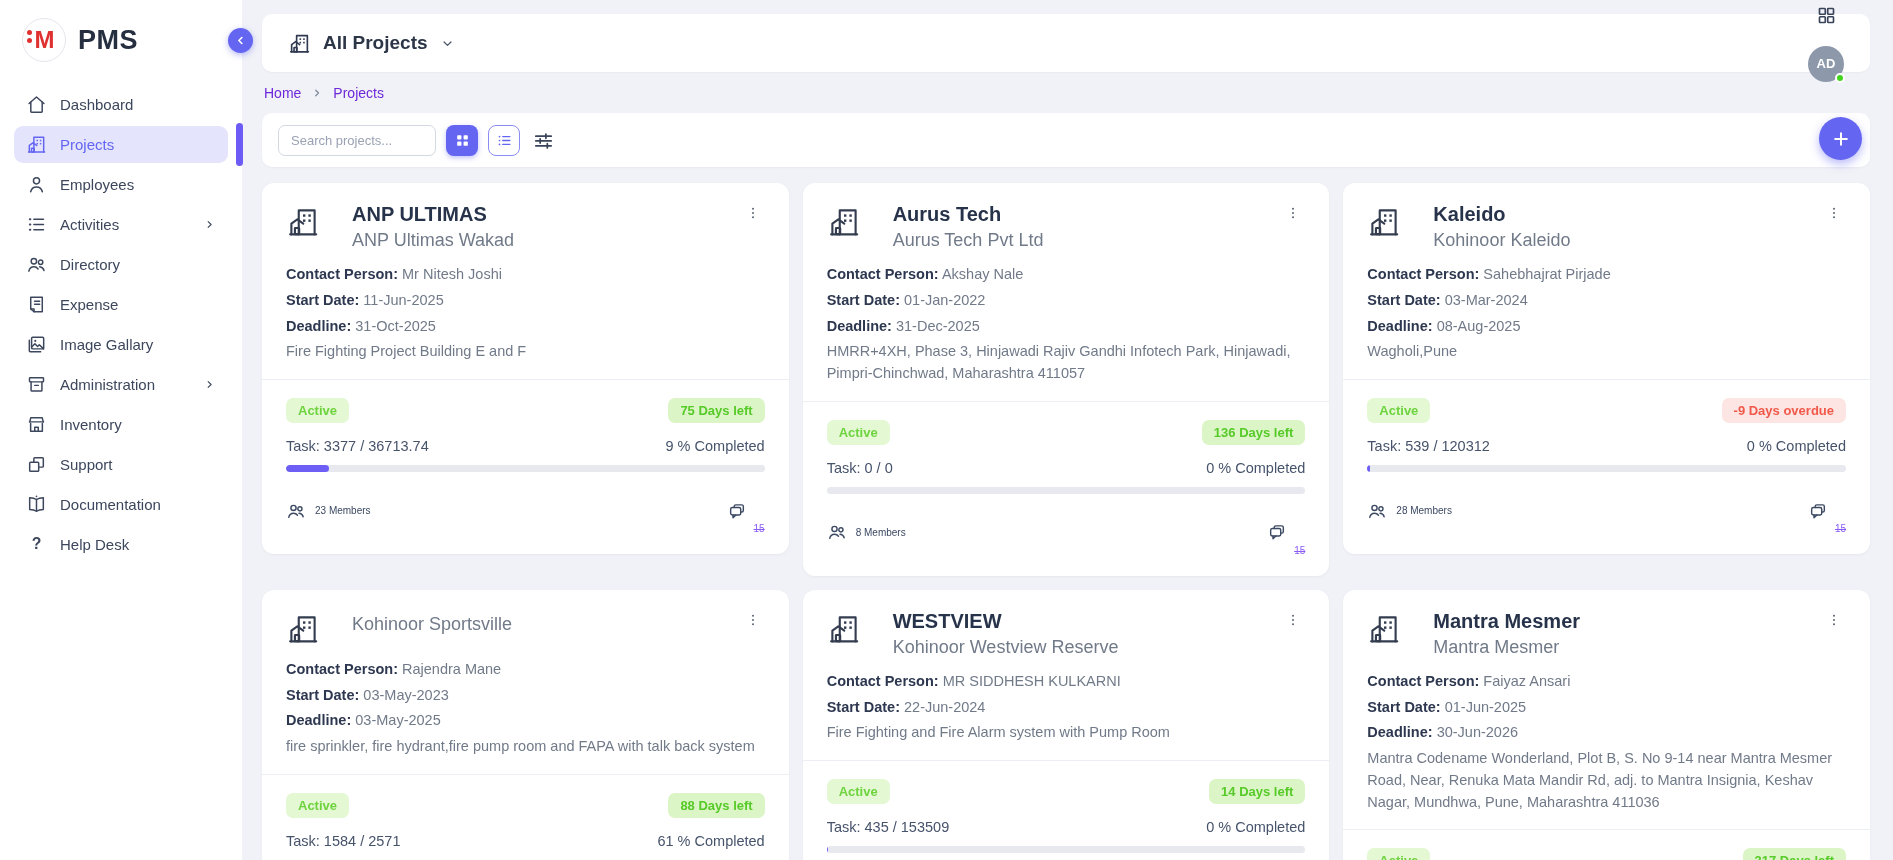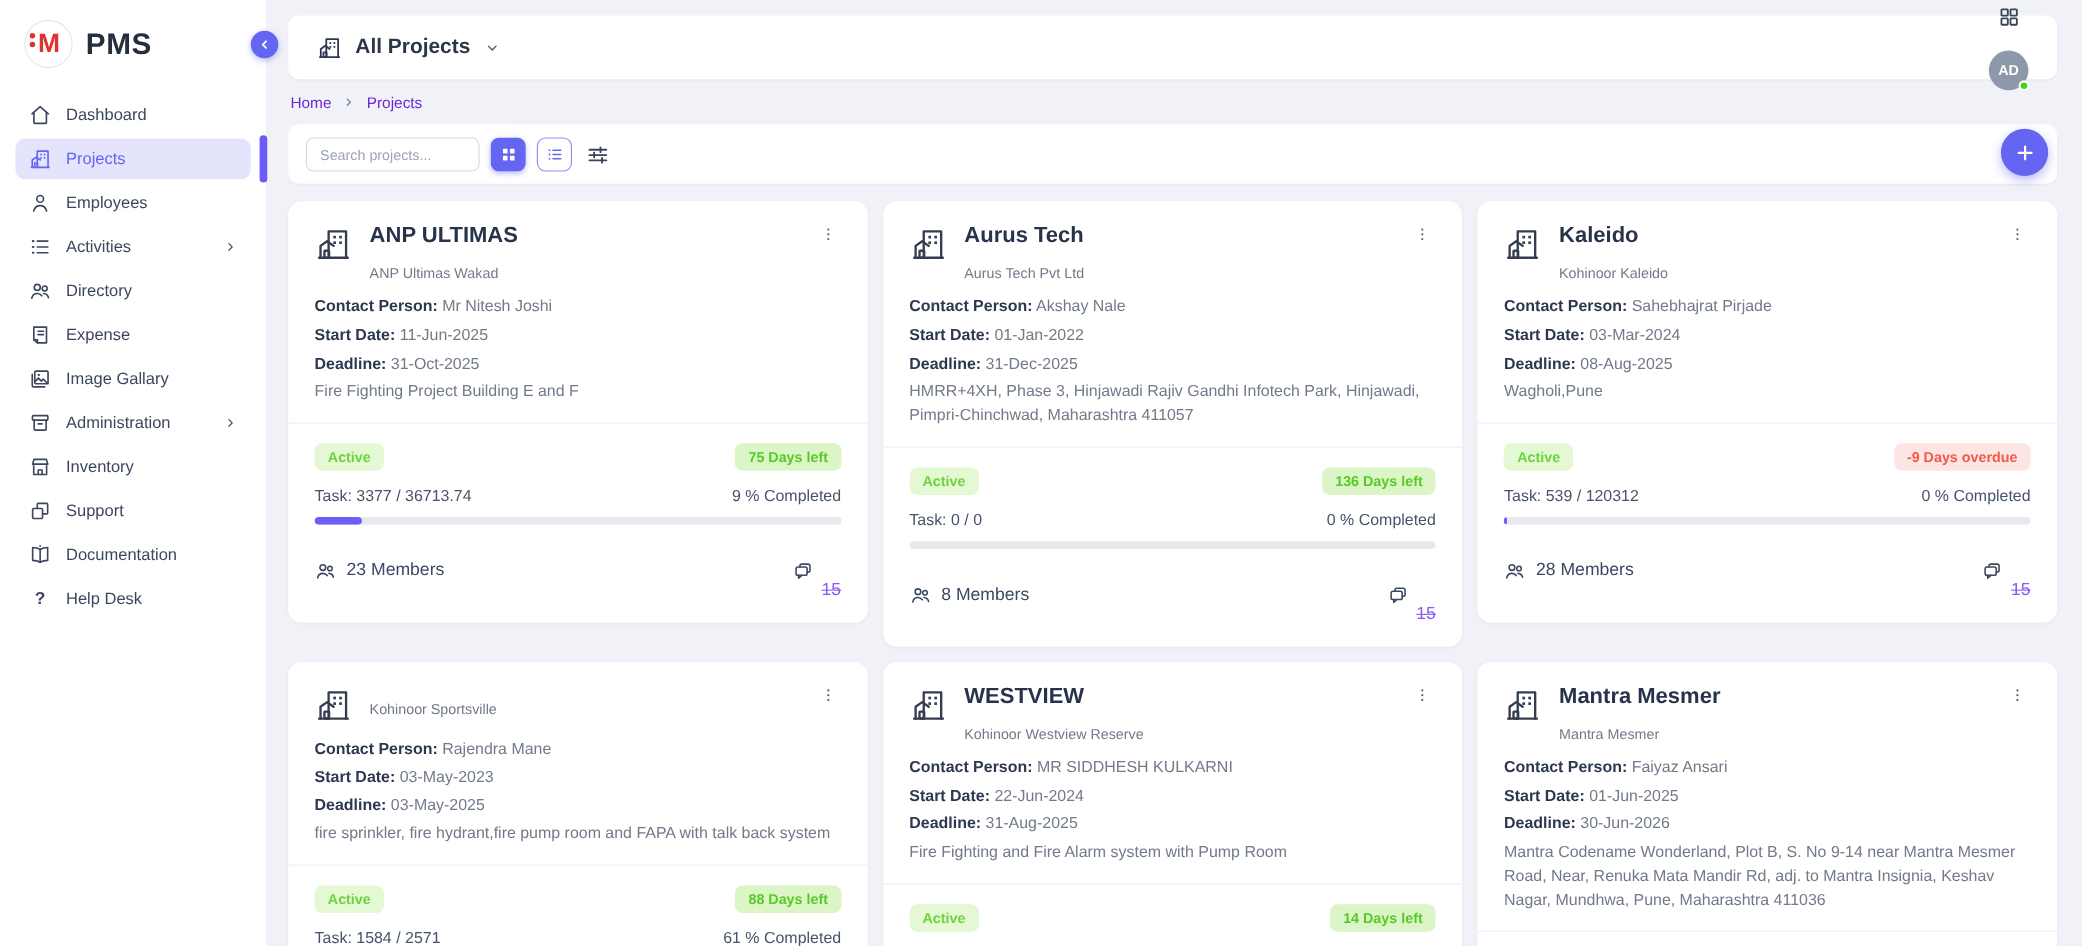--- a/index.html
+++ b/index.html
@@ -96,40 +96,40 @@
     display:flex; align-items:center; justify-content:center;
     box-shadow:0 4px 10px rgba(100,102,241,.45);
   }
 
   
   .cards { margin-top:16px; display:grid; grid-template-columns:repeat(3, 1fr); gap:14px; align-items:start; }
   .card {
     background:#fff; border-radius:12px; padding:20px 24px 20px;
     box-shadow:0 1px 3px rgba(40,50,80,.05);
   }
-  .card-head { display:flex; align-items:flex-start; gap:16px; }
+  .card-head { display:flex; align-items:flex-start; gap:32px; }
   .card-building { color:#333d4f; margin-top:2px; }
   .card-titles { flex:1; }
   .card-title { font-size:20px; font-weight:700; color:#27334a; }
-  .card-subtitle { font-size:13px; color:#717a89; margin-top:15px; }
+  .card-subtitle { font-size:18px; color:#717a89; margin-top:4px; }
   .kebab-btn { background:none; border:none; color:#5a6474; cursor:pointer; padding:2px 4px; }
   .card-details { margin-top:13px; font-size:14.5px; line-height:1.5; }
   .detail-row { margin-top:4px; color:#717a89; }
   .detail-label { font-weight:700; color:#2d3850; }
   .detail-desc { margin-top:4px; color:#717a89; }
   .card-divider { height:1px; background:#eceef3; margin:16px -24px 0; }
   .badge-row { margin-top:18px; display:flex; justify-content:space-between; align-items:center; }
   .pill { font-size:13px; font-weight:700; padding:5px 12px; border-radius:7px; }
   .pill.status { background:#e3f8d3; color:#6ed33f; }
   .pill.days-left { background:#dcf5c6; color:#56ca28; }
   .pill.days-overdue { background:#fce5e3; color:#f1594a; }
   .task-row { margin-top:15px; display:flex; justify-content:space-between; font-size:14.5px; color:#46536b; }
   .progress-track { margin-top:11px; height:7px; background:#e8e9ef; border-radius:4px; overflow:hidden; }
   .progress-fill { height:100%; background:#6d5ff6; border-radius:4px; }
-  .card-foot { margin-top:15px; display:flex; justify-content:space-between; align-items:center; color:#3b4862; font-size:16px; }
+  .card-foot { margin-top:15px; display:flex; justify-content:space-between; align-items:center; color:#3b4862; font-size:10px; }
   .foot-left { display:flex; align-items:center; gap:9px; }
   .foot-right { display:flex; align-items:center; gap:7px; }
   .chat-count { text-decoration:line-through; color:#8b5cf6;margin-top:36px; }
 </style>
 </head>
 <body>
 
 <aside class="sidebar">
   <div class="logo-row">
     <div class="logo-badge">
@@ -602,21 +602,20 @@
         <svg class="ic" width="16" height="16" viewBox="0 0 24 24" fill="currentColor">
               <circle cx="12" cy="5.5" r="1.5"></circle>
               <circle cx="12" cy="12" r="1.5"></circle>
               <circle cx="12" cy="18.5" r="1.5"></circle>
             </svg>
       </button>
     </div>
     <div class="card-details">
       <div class="detail-row"><span class="detail-label">Contact Person:</span> <span> MR SIDDHESH KULKARNI</span></div>
       <div class="detail-row"><span class="detail-label">Start Date:</span> <span> 22-Jun-2024</span></div>
-      <div class="detail-row"><span class="detail-label">Deadline:</span> <span> 31-Aug-2025</span></div>
       <div class="detail-desc">Fire Fighting and Fire Alarm system with Pump Room</div>
     </div>
     <div class="card-divider"></div>
     <div class="badge-row">
       <span class="pill status">Active</span>
       <span class="pill days-left">14 Days left</span>
     </div>
     <div class="task-row">
       <span>Task: 435 / 153509</span>
       <span>0 % Completed</span>

